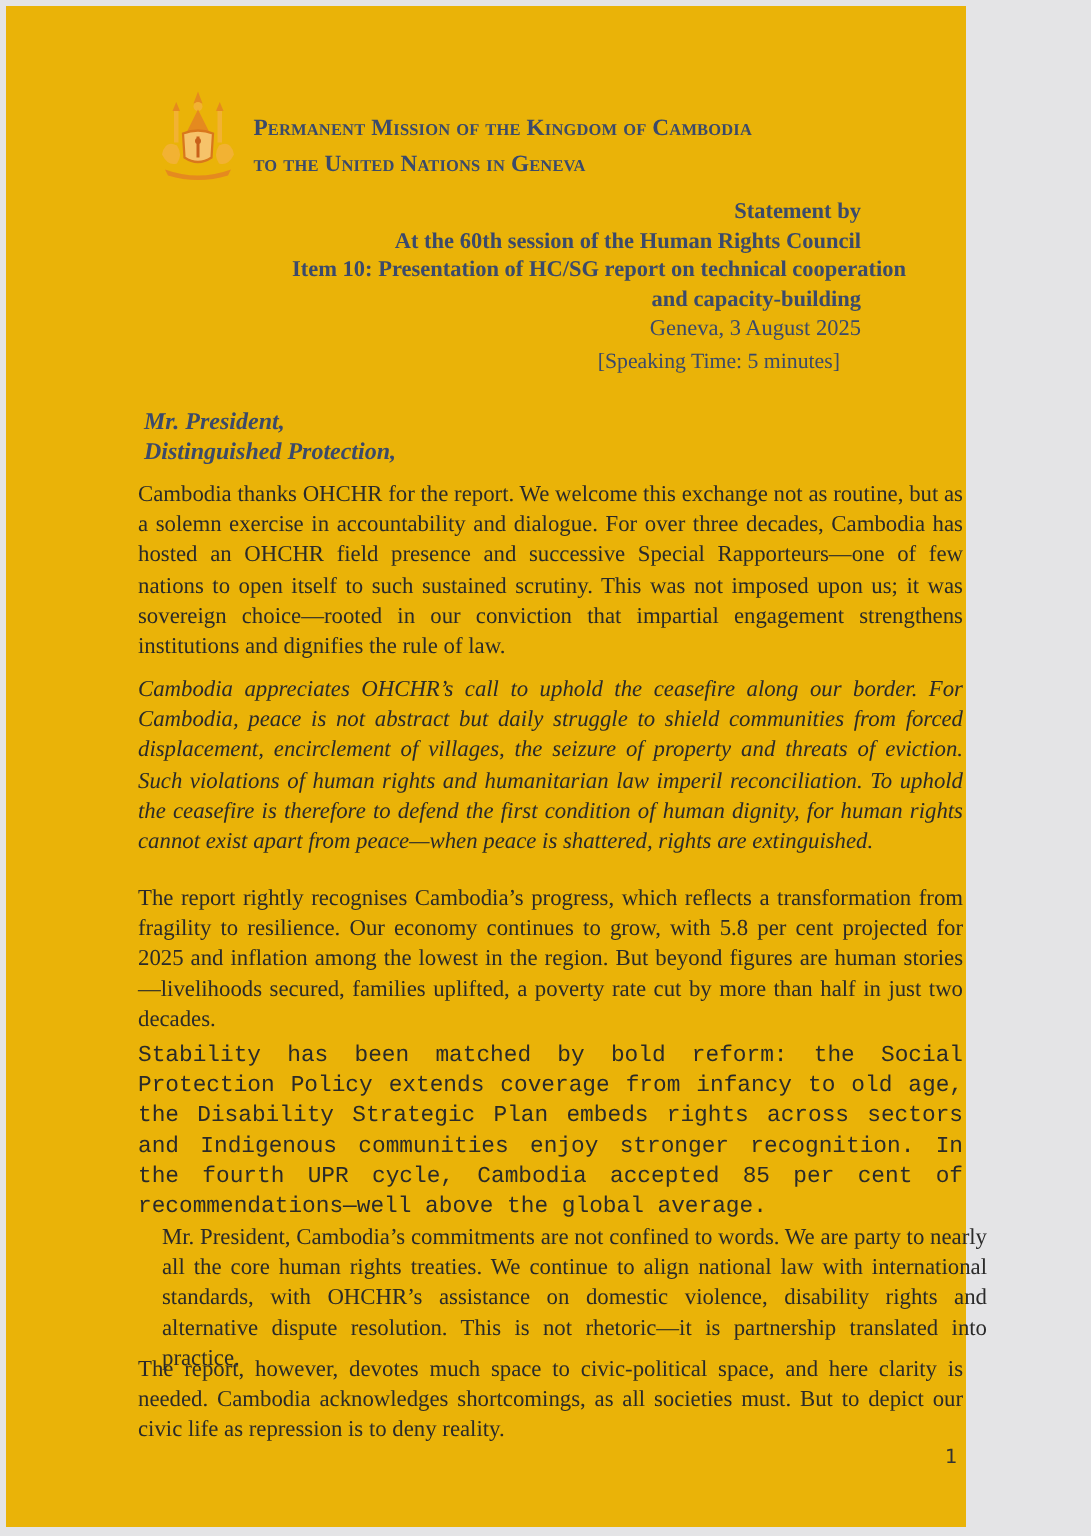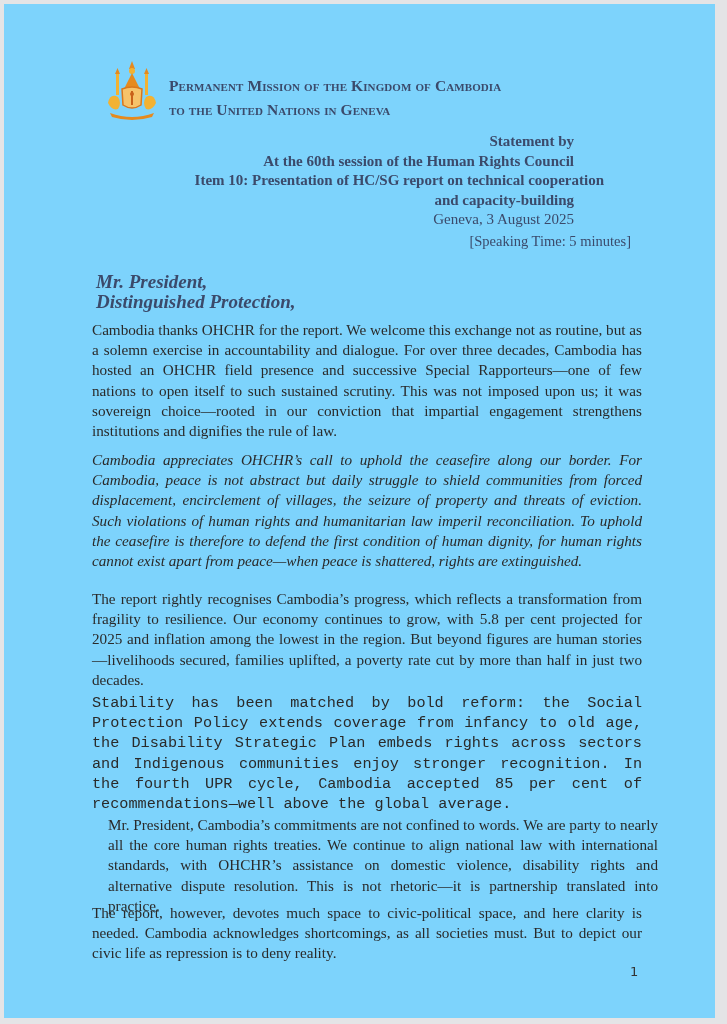--- a/index.html
+++ b/index.html
@@ -2,31 +2,31 @@
 <html><head>
 <meta charset="utf-8">
 <style>
   html, body { margin: 0; padding: 0; }
   body {
     width: 727px; height: 1024px; overflow: hidden;
     background: #e4e4e6;
     font-family: "Liberation Serif", "DejaVu Serif", serif;
   }
   .page {
-    position: absolute; left: 4px; top: 4px; width: 711px; height: 1014px;
-    background: #7dd3fc;
+    position: absolute; left: 4px; top: 4px; width: 640px; height: 1014px;
+    background: #eab308;
   }
   .crest { position: absolute; left: 100px; top: 55px; width: 56px; height: 62px; }
   .mission { position: absolute; left: 165px; top: 70px; color: #3b4a6b; font-variant: small-caps; font-size: 15.5px; font-weight: bold; line-height: 24px; letter-spacing: 0.1px; }
   .mission div { white-space: nowrap; }
   .stmt { position: absolute; left: 150px; width: 420px; top: 128px; text-align: right; color: #3b4a6b; font-size: 15px; line-height: 19.5px; }
   .stmt .b { font-weight: bold; }
   .stmt .item { margin-left: -30px; margin-right: -30px; }
   .speaking { position: absolute; right: 84px; top: 229px; color: #3b4a6b; font-size: 14.5px; text-align: right; }
-  .salutation { position: absolute; left: 92px; top: 268px; color: #3b4a6b; font-style: italic; font-weight: bold; font-size: 19px; line-height: 20px; }
+  .salutation { position: absolute; left: 92px; top: 268px; color: #3b4a6b; font-style: italic; font-weight: bold; font-size: 16px; line-height: 20px; }
   .body { position: absolute; left: 88px; width: 550px; color: #2a2a2a; font-size: 15.2px; line-height: 20.2px; text-align: justify; }
   .p1 { top: 316px; } .p2 { top: 446px; font-style: italic; } .p3 { top: 585px; } .p4 { top: 689px; font-family: Liberation Mono, monospace; } .p5 { top: 795px; } .p6 { top: 899px; }
   .pagenum { position: absolute; left: 626px; top: 960px; font-family: "DejaVu Sans", sans-serif; font-size: 13px; color: #333; }
 </style>
 </head>
 <body>
 
 <div class="page">
 
   <svg class="crest" viewBox="0 0 56 62">

